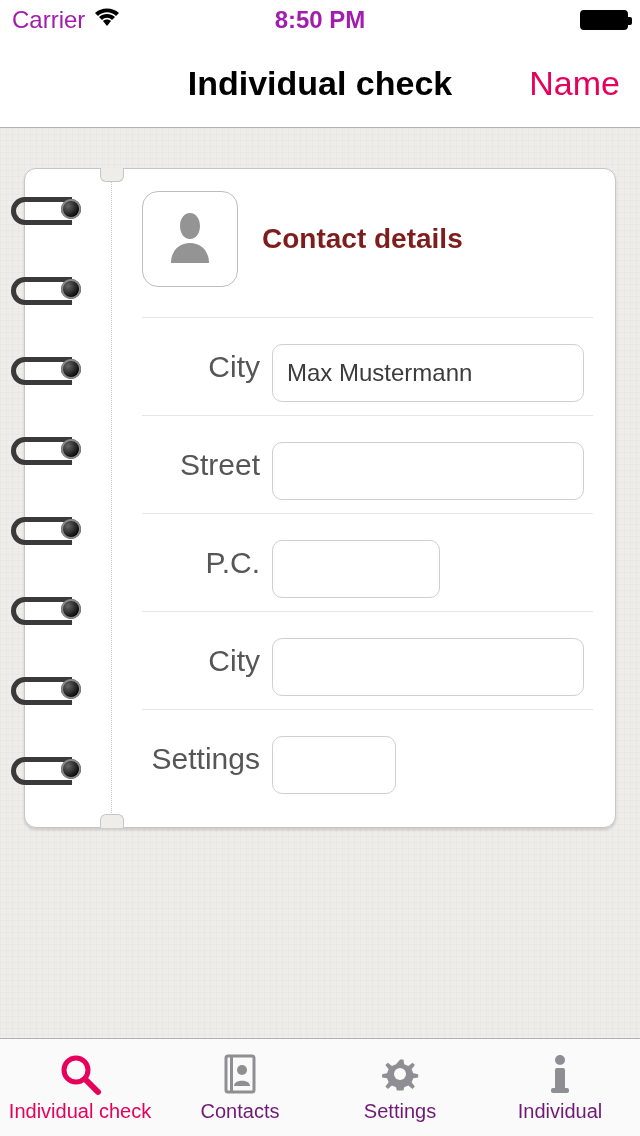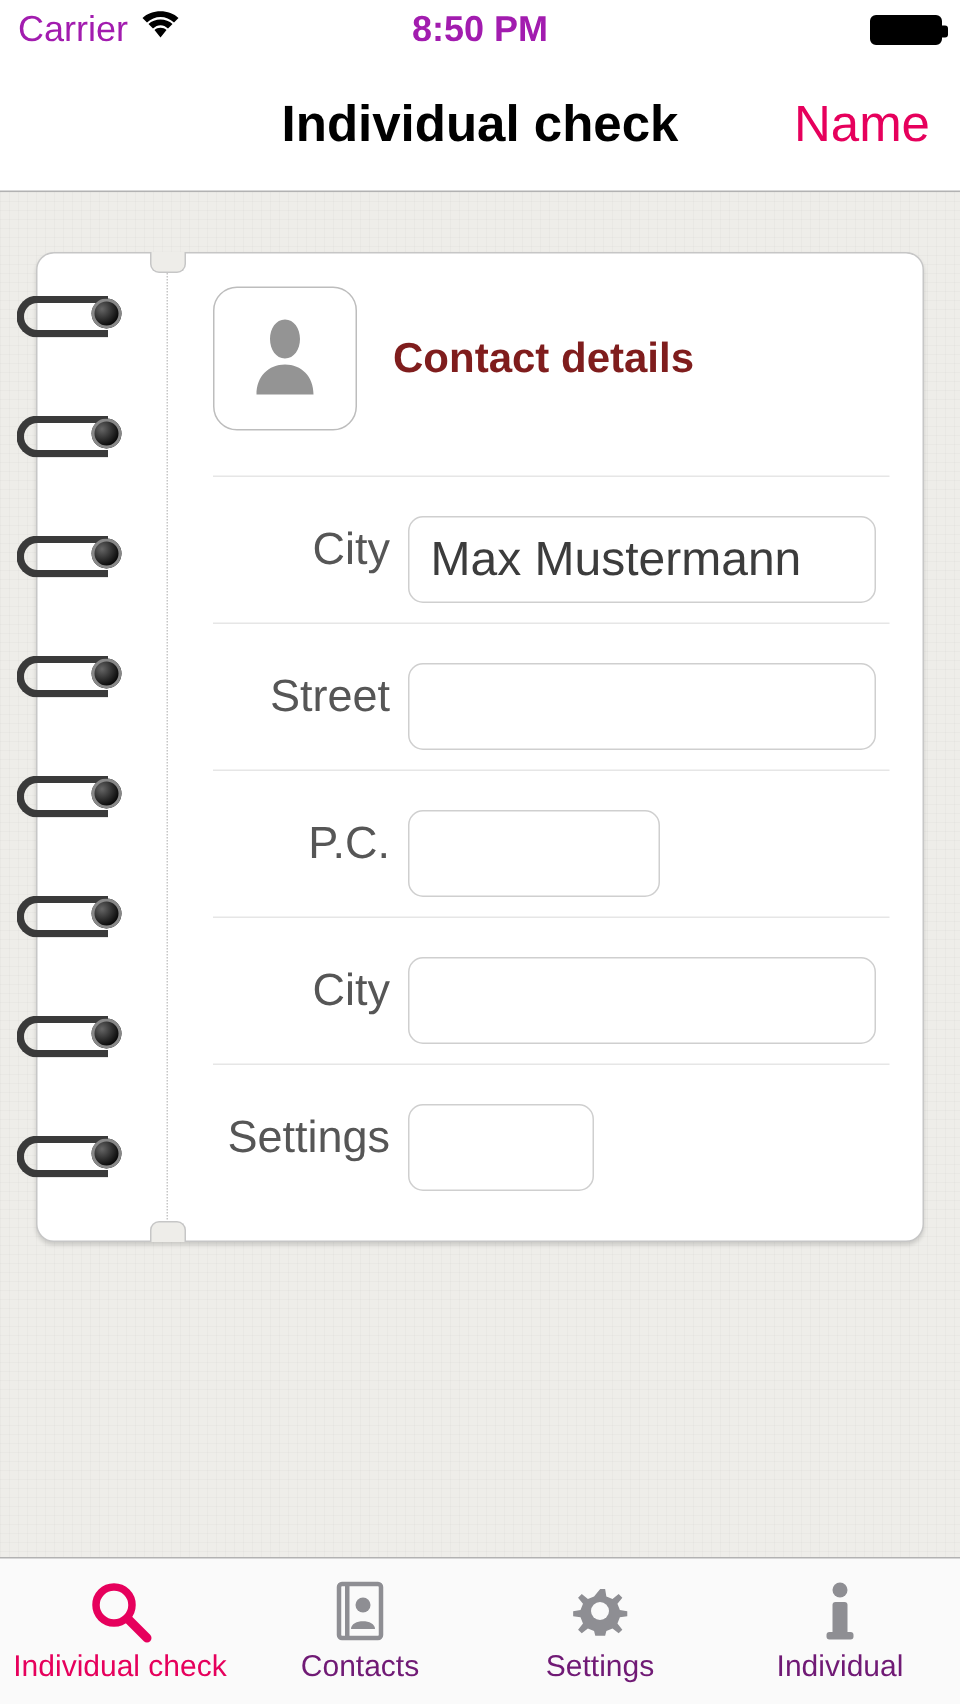--- a/index.html
+++ b/index.html
@@ -26,21 +26,21 @@
   .ring::before { content: ""; position: absolute; left: 0; top: 4px; width: 56px; height: 18px; border: 5px solid #3a3a3a; border-right: none; border-radius: 14px 0 0 14px; background: transparent; }
   .ring::after { content: ""; position: absolute; left: 50px; top: 6px; width: 20px; height: 20px; background: radial-gradient(circle at 35% 35%, #666 0%, #000 70%); border-radius: 50%; box-shadow: inset 0 0 0 2px #888; }
   
   .header-row { display: flex; align-items: center; gap: 24px; margin-bottom: 30px; }
   .person-box { width: 96px; height: 96px; border: 1px solid #bdbdbd; border-radius: 16px; display: flex; align-items: center; justify-content: center; }
   .person-box svg { width: 50px; height: 56px; fill: #949494; }
   .section-title { font-size: 28px; font-weight: 700; color: #7f1d1d; }
   
   .form-row { display: flex; align-items: center; height: 98px; border-top: 1px solid #e6e6e6; }
   .form-label { width: 130px; text-align: right; font-size: 30px; color: #565656; padding-right: 12px; }
-  .form-input { height: 58px; border: 1px solid #cfcfcf; border-radius: 10px; font-size: 32px; padding: 0 14px; color: #3c3c3c; background: #fff; margin-top: 12px; }
+  .form-input { height: 58px; border: 1px solid #cfcfcf; border-radius: 10px; font-size: 24px; padding: 0 14px; color: #3c3c3c; background: #fff; margin-top: 12px; }
   .w-full { flex: 1; max-width: 312px; }
   .w-pc { width: 168px; }
   .w-country { width: 124px; }
   
   .tab-bar { position: absolute; bottom: 0; left: 0; right: 0; height: 98px; border-top: 1px solid #b2b2b2; background: #fafafa; display: flex; }
   .tab-item { flex: 1; display: flex; flex-direction: column; align-items: center; justify-content: center; gap: 4px; color: #701a75; font-size: 20px; }
   .tab-item.active { color: #e6005c; }
   .tab-icon { width: 48px; height: 44px; display: flex; align-items: center; justify-content: center; }
   .tab-icon svg { width: 44px; height: 44px; }
 </style>

